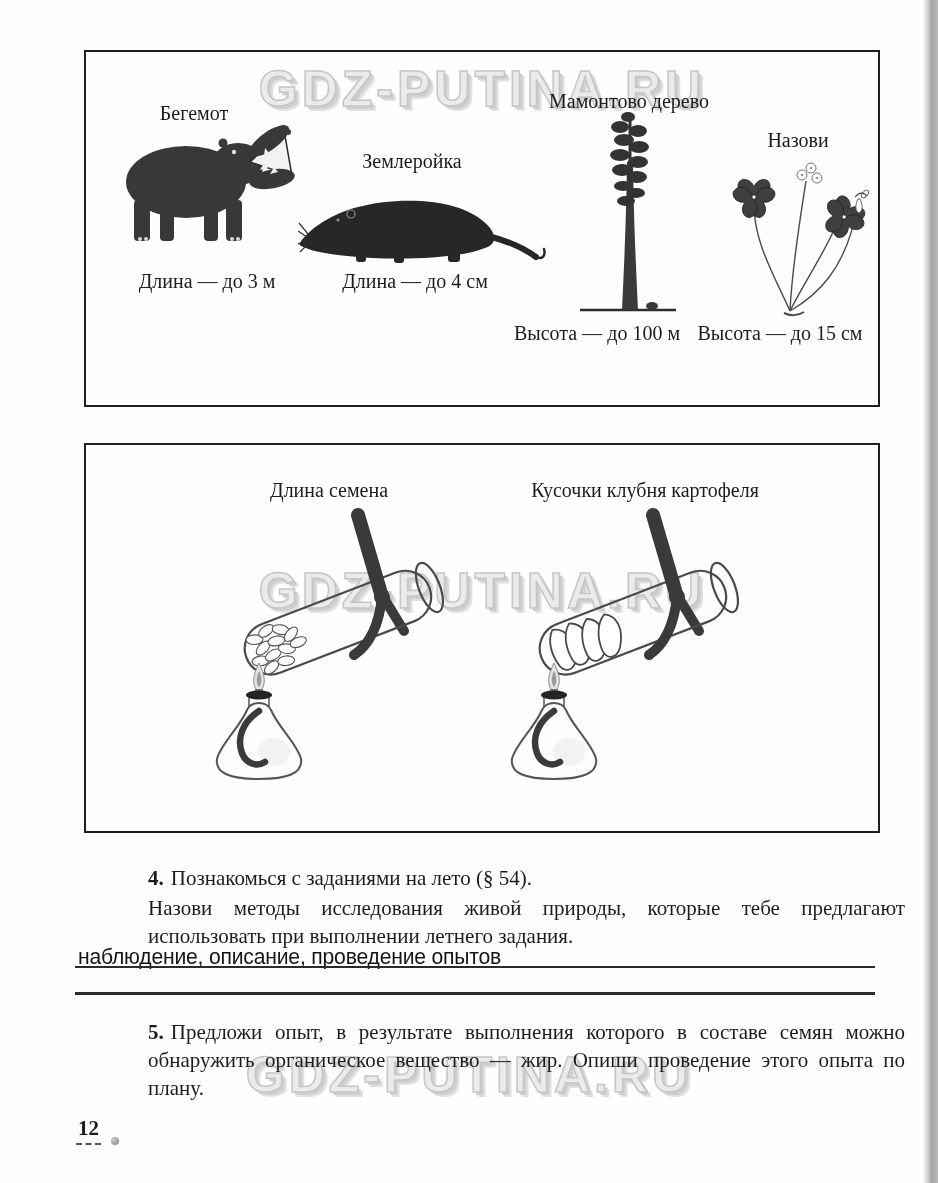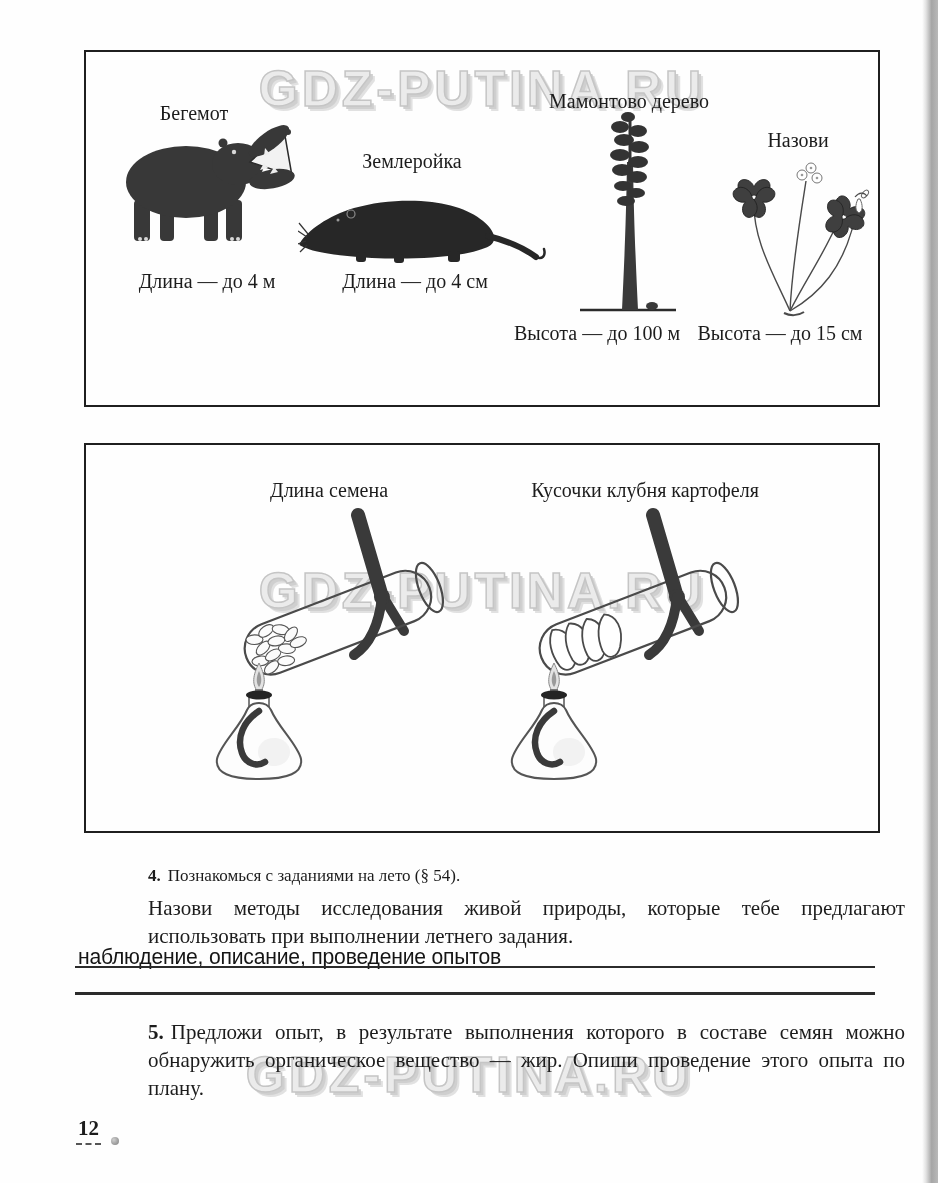--- a/index.html
+++ b/index.html
@@ -50,21 +50,21 @@
   
   .art{position:absolute;z-index:2;}
   .art-hippo {left:18px; top:70px; width:195px;height:125px;}
   .art-shrew {left:212px;top:134px;width:250px;height:78px;}
   .art-tree  {left:490px;top:55px; width:105px;height:208px;}
   .art-oxalis{left:628px;top:103px;width:158px;height:162px;}
   .art-app-left {left:116px;top:60px;width:260px;height:280px;}
   .art-app-right{left:411px;top:60px;width:260px;height:280px;}
   .art svg{display:block;width:100%;height:100%;}
   
-  .t4-line1{position:absolute;left:148px;top:866px;width:760px;font-size:17px;z-index:1;}
+  .t4-line1{position:absolute;left:148px;top:866px;width:760px;font-size:21px;z-index:1;}
   .t4-body{position:absolute;left:148px;top:894px;width:757px;margin:0;font-size:21px;
     line-height:28px;text-align:justify;z-index:1;}
   .t5-body{position:absolute;left:148px;top:1018px;width:757px;margin:0;font-size:21px;
     line-height:28px;text-align:justify;z-index:1;}
   .t4-line1 b,.t5-body b{margin-right:7px;}
   .answer{
     position:absolute;left:78px;top:944px;width:800px;z-index:1;
     font-family:"Liberation Sans", sans-serif;font-size:22px;color:#151515;
     letter-spacing:-0.2px;transform:scaleX(.96);transform-origin:left;
   }
@@ -176,21 +176,21 @@
       <circle cx="103" cy="23" r="5" fill="#fff" stroke="#777" stroke-width="1"></circle>
       <circle cx="88" cy="20" r="1.3" fill="#999"></circle>
         <circle cx="97" cy="13" r="1.3" fill="#999"></circle>
         <circle cx="103" cy="23" r="1.3" fill="#999"></circle>
       <path d="M144,44 C141,50 141,56 145,58 C149,56 149,50 146,44 Z" fill="#fff" stroke="#666" stroke-width="1"></path>
       <ellipse cx="151" cy="39" rx="2.5" ry="4.5" fill="#fff" stroke="#666" stroke-width="1" transform="rotate(40 151 39)"></ellipse>
       <path d="M141,42 C145,37 150,37 153,41" stroke="#4a4a4a" stroke-width="1.2" fill="none"></path>
     </svg>
   </div>
 
-  <div class="size size-hippo">Длина — до 4 м</div>
+  <div class="size size-hippo">Длина — до 3 м</div>
   <div class="size size-shrew">Длина — до 4 см</div>
   <div class="size size-tree">Высота — до 100 м</div>
   <div class="size size-oxalis">Высота — до 15 см</div>
 </section>
 
 <section class="box box2">
   <div class="wm wm2">GDZ-PUTINA.RU</div>
   <div class="lbl lbl-seeds">Длина семена</div>
   <div class="lbl lbl-potato">Кусочки клубня картофеля</div>
 

